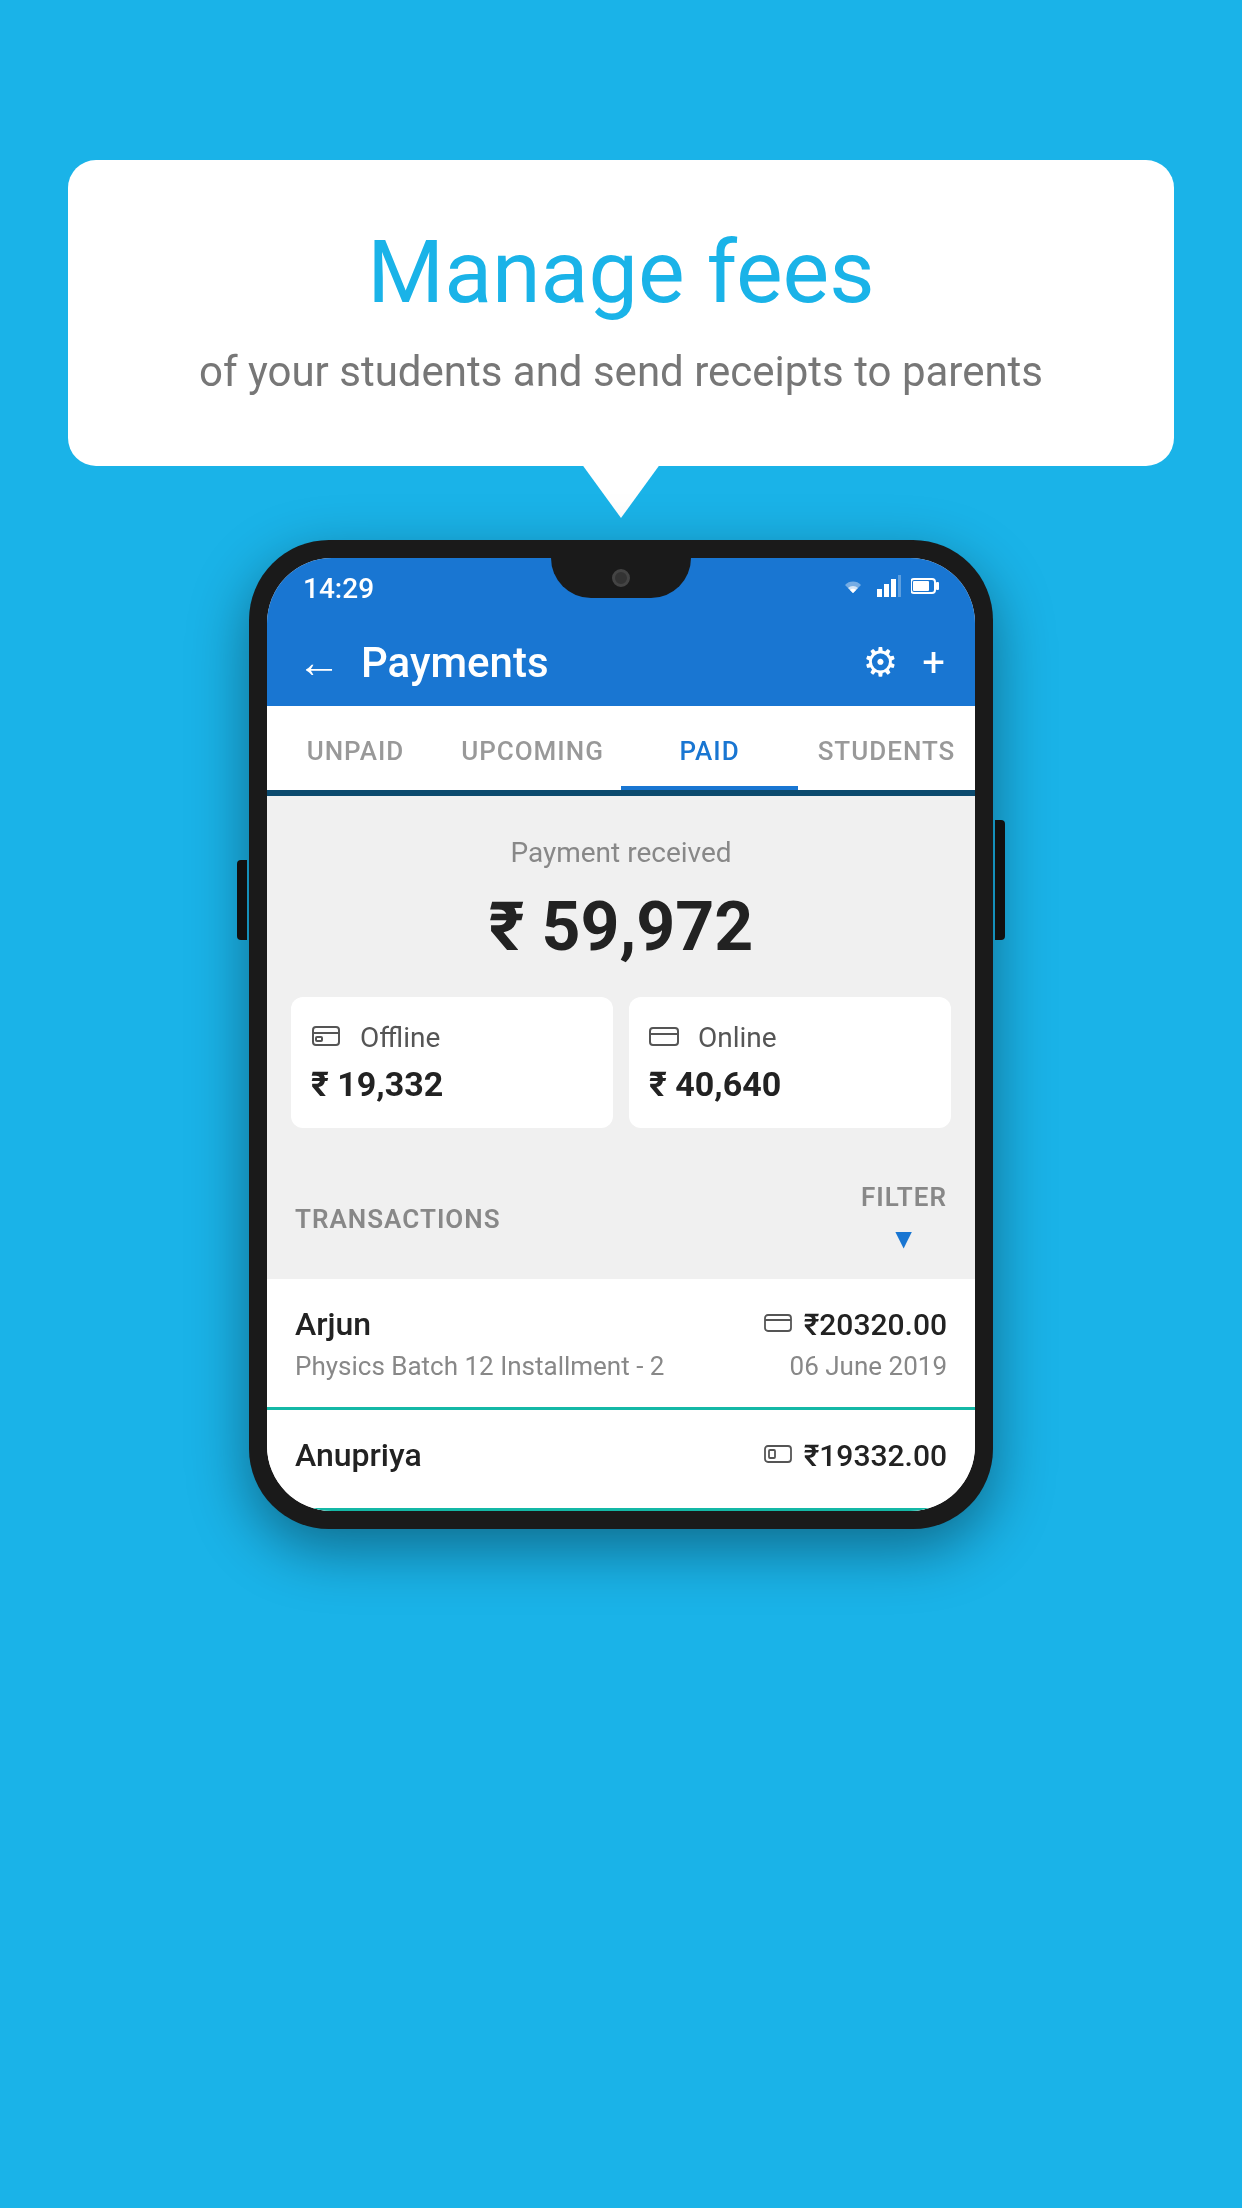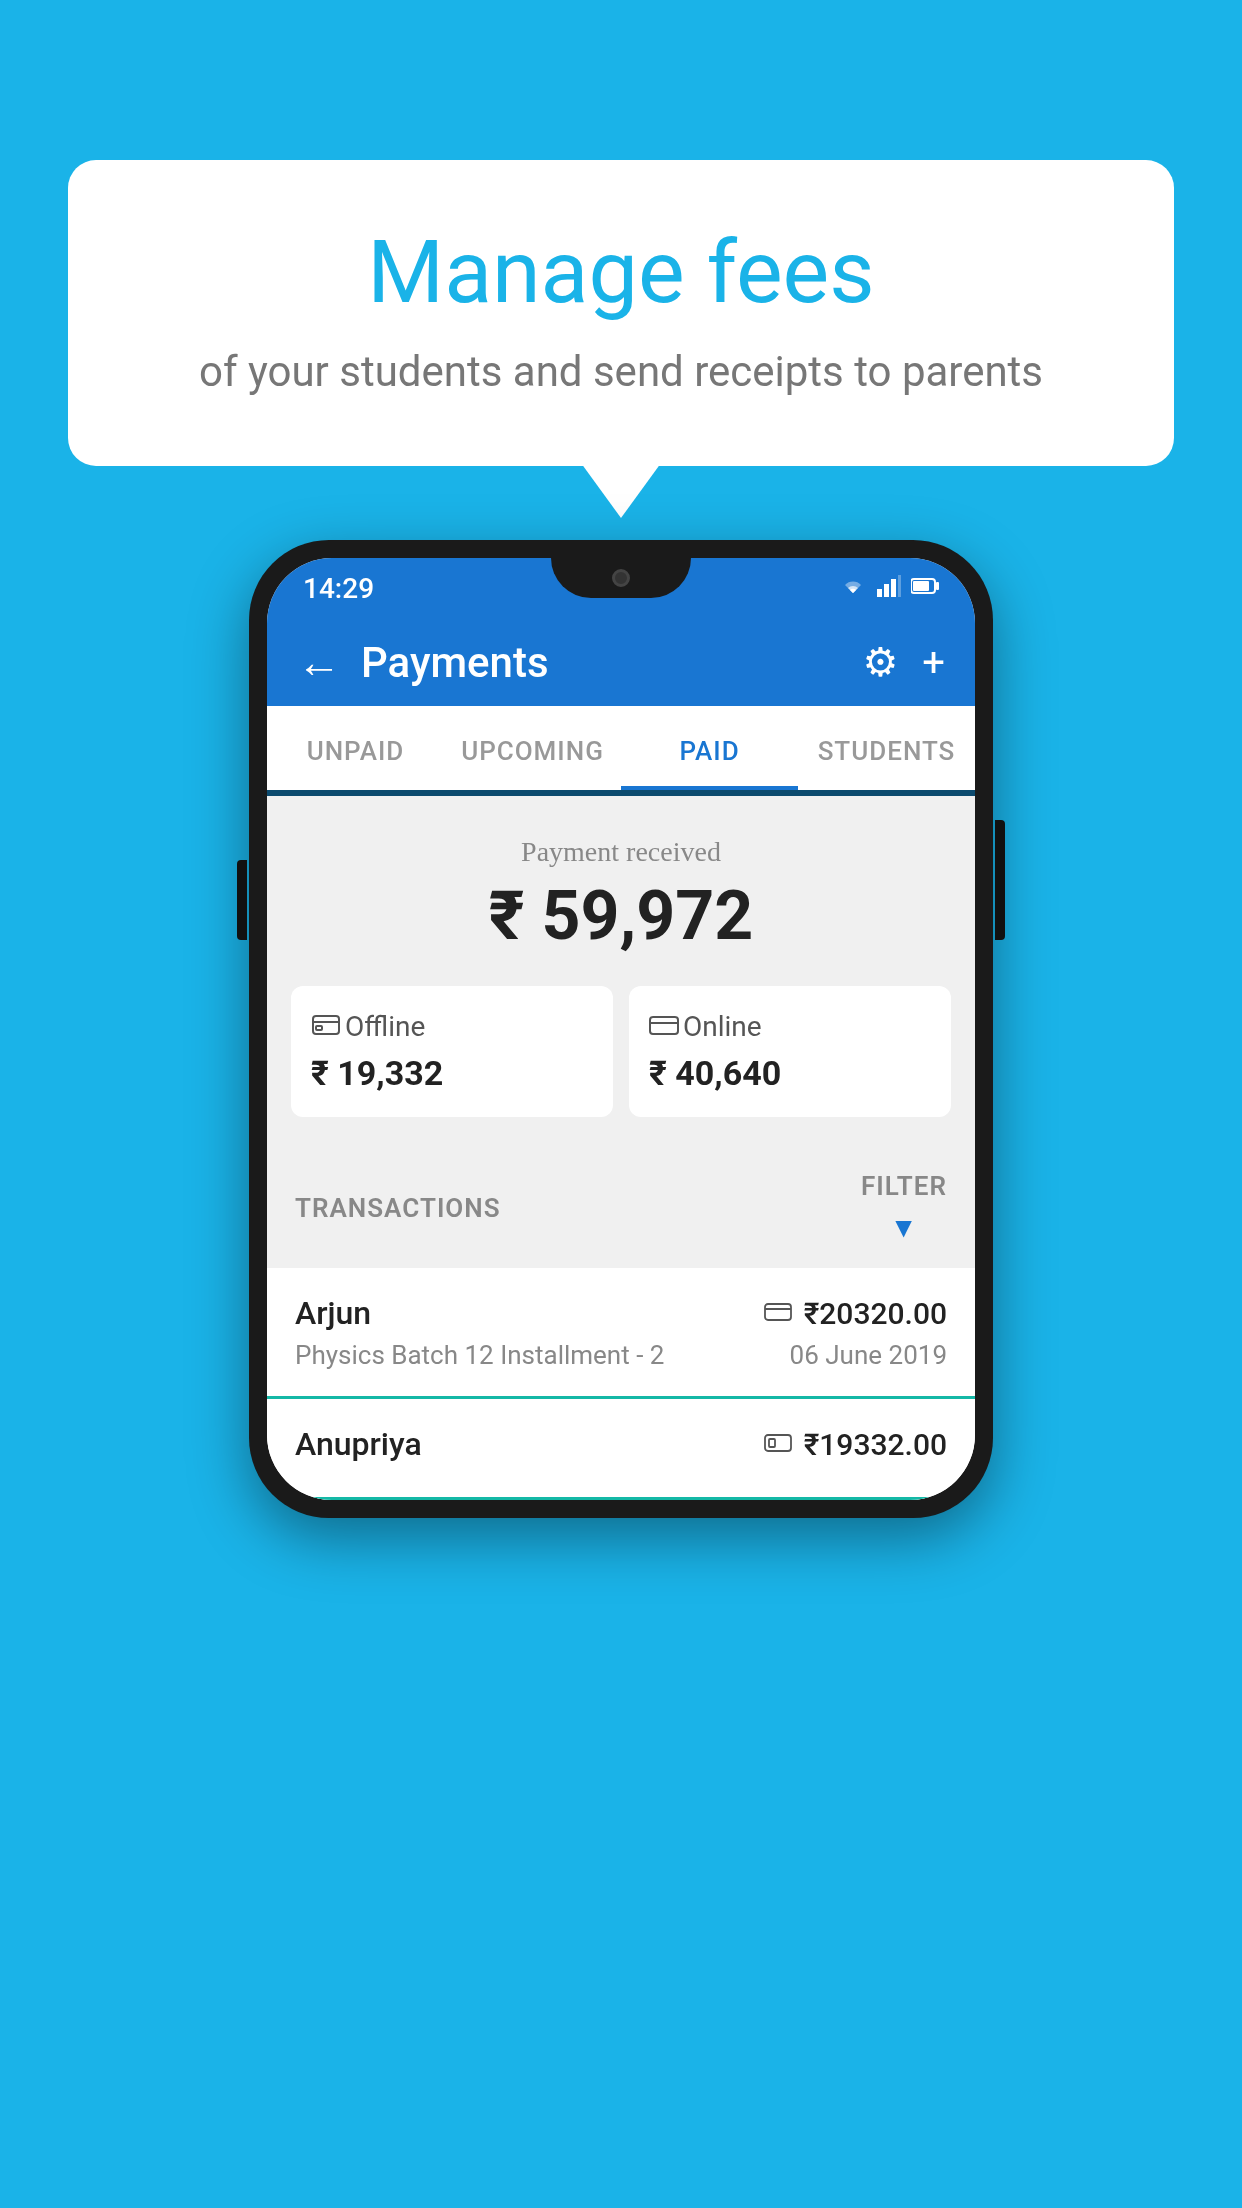--- a/index.html
+++ b/index.html
@@ -242,22 +242,21 @@
     
     .payment-summary {
       background: #f0f0f0;
       padding: 40px 24px 30px;
       text-align: center;
     }
 
     .payment-received-label {
       color: #888;
       font-size: 28px;
-      margin-bottom: 8px;
-      font-family: Liberation Serif, serif;
+      margin-bottom: 18px;
     }
 
     .payment-amount {
       color: #222;
       font-size: 68px;
       font-weight: 700;
       margin-bottom: 30px;
     }
 
     .payment-cards {
@@ -271,21 +270,21 @@
       border-radius: 12px;
       padding: 24px 20px;
       display: flex;
       flex-direction: column;
       gap: 10px;
     }
 
     .payment-card-header {
       display: flex;
       align-items: center;
-      gap: 4px;
+      gap: 19px;
     }
 
     .payment-card-icon {
       color: #555;
       font-size: 28px;
     }
 
     .payment-card-label {
       color: #555;
       font-size: 28px;

